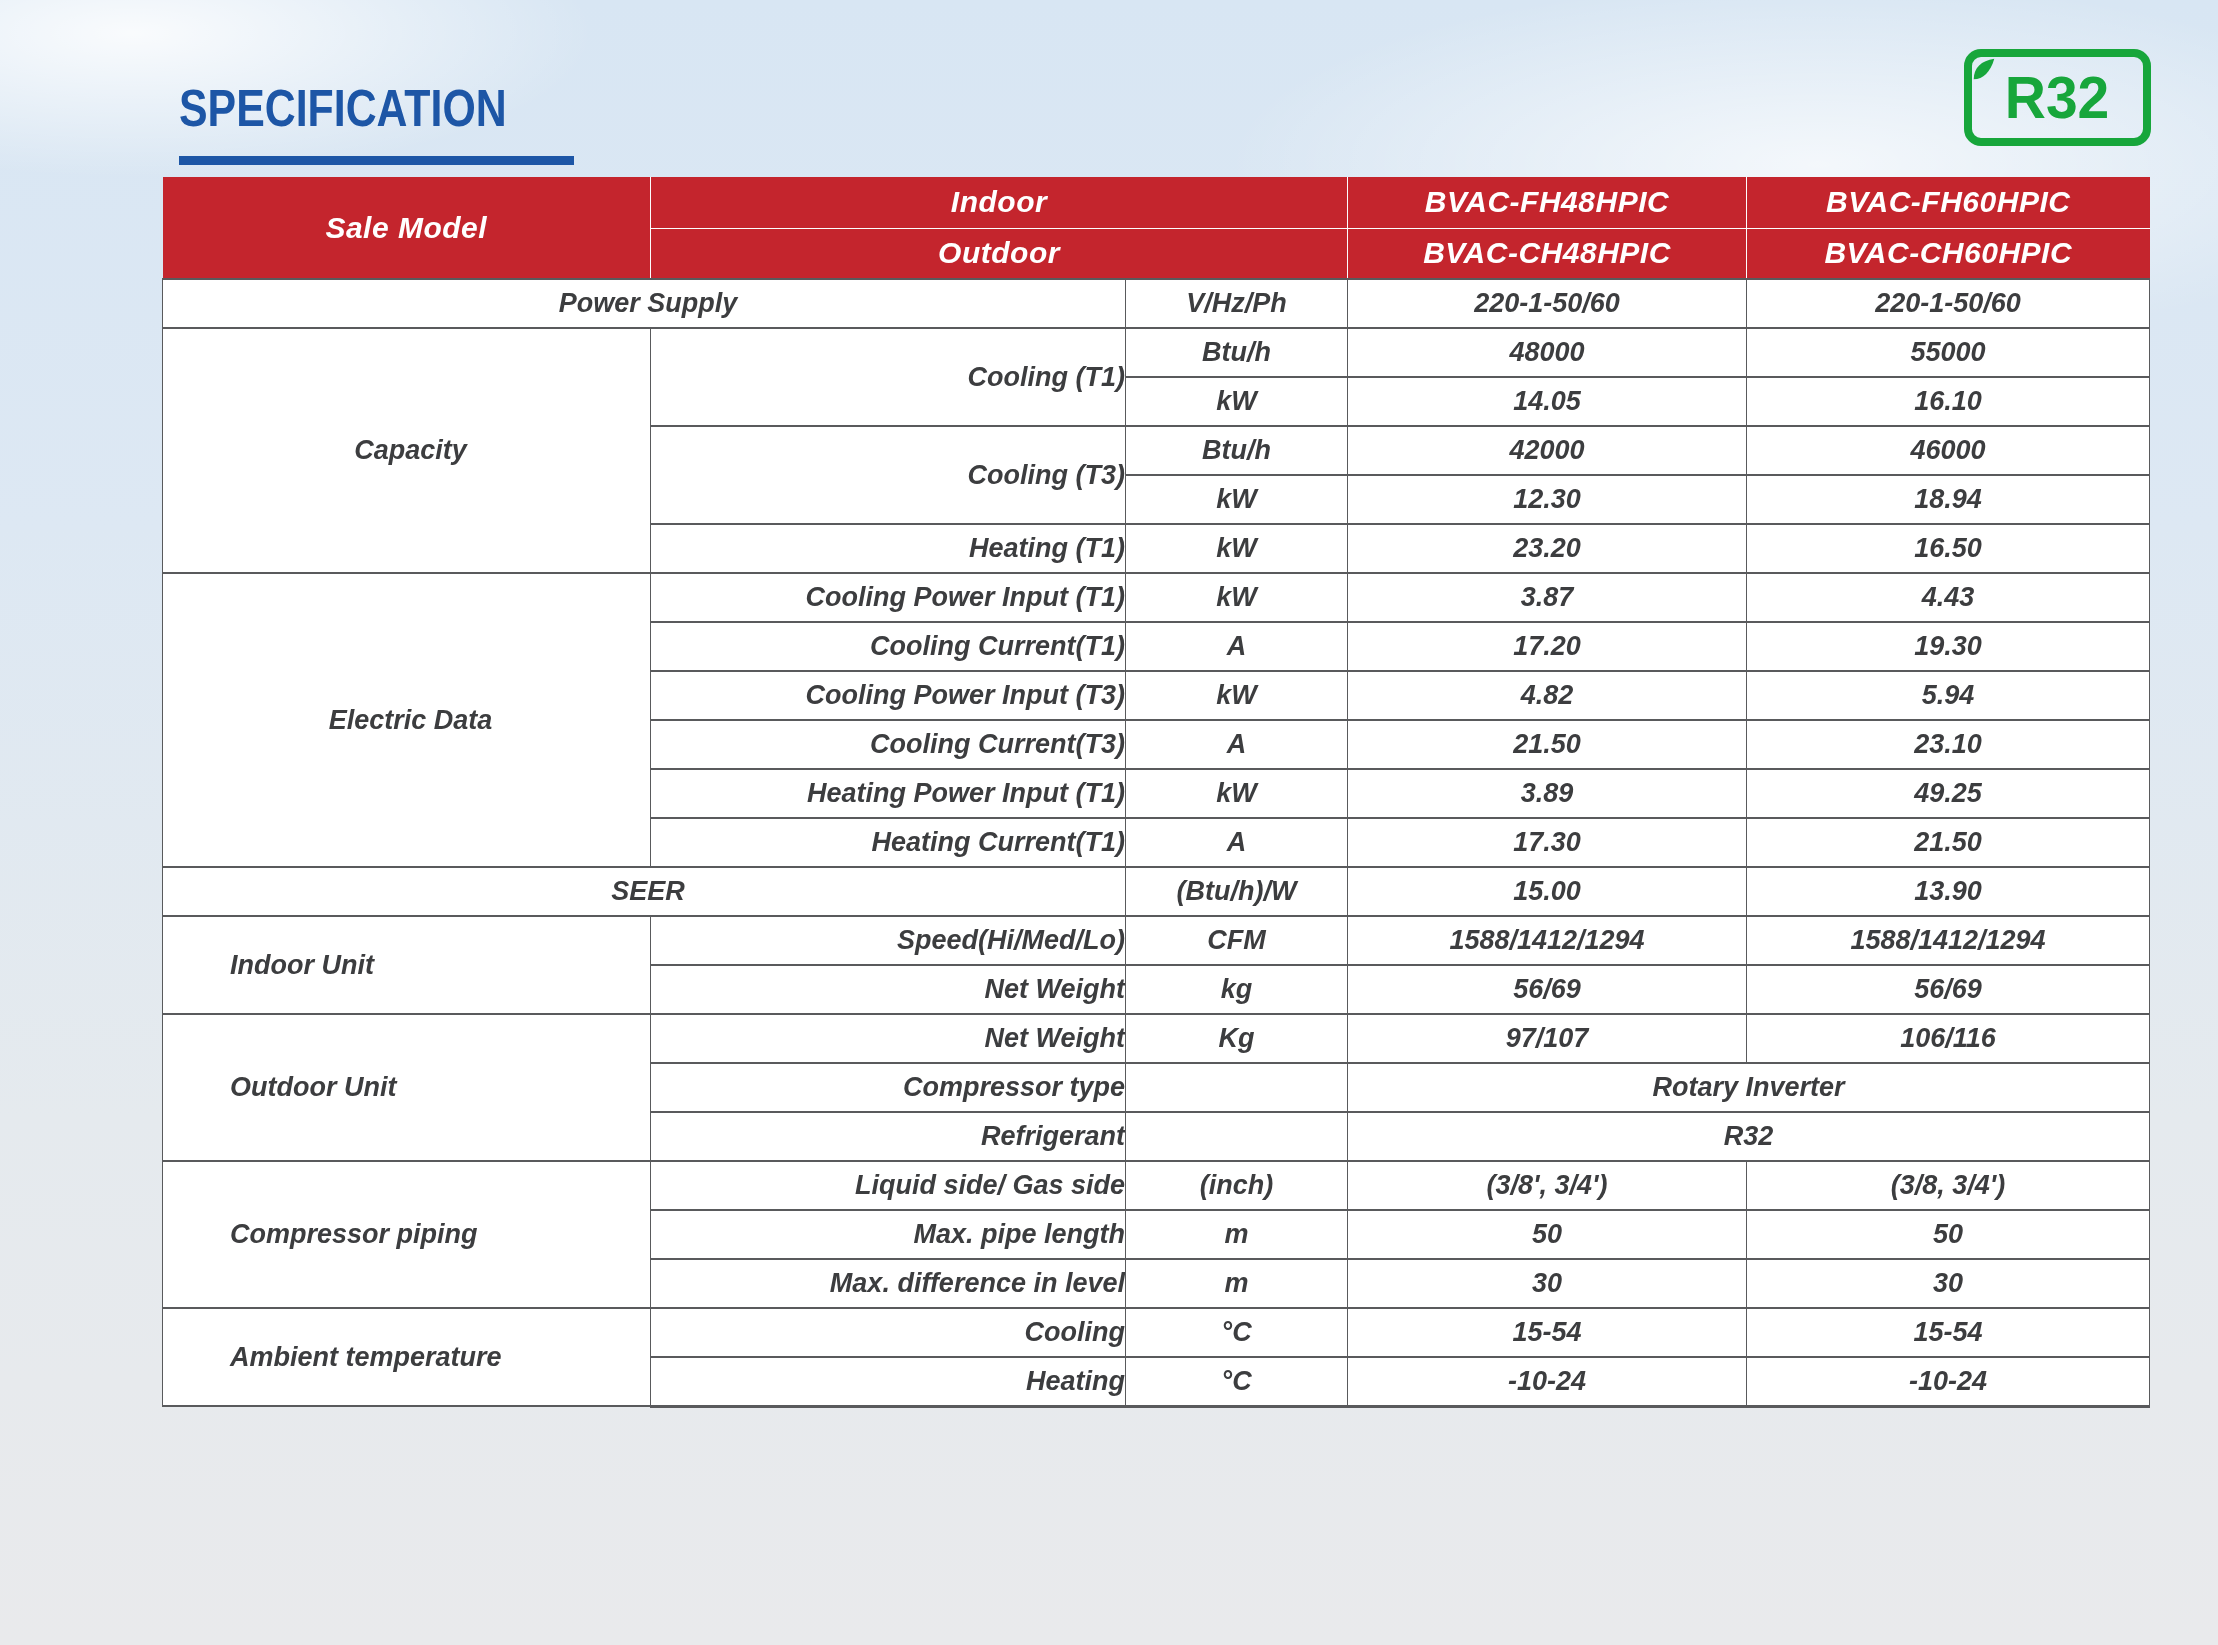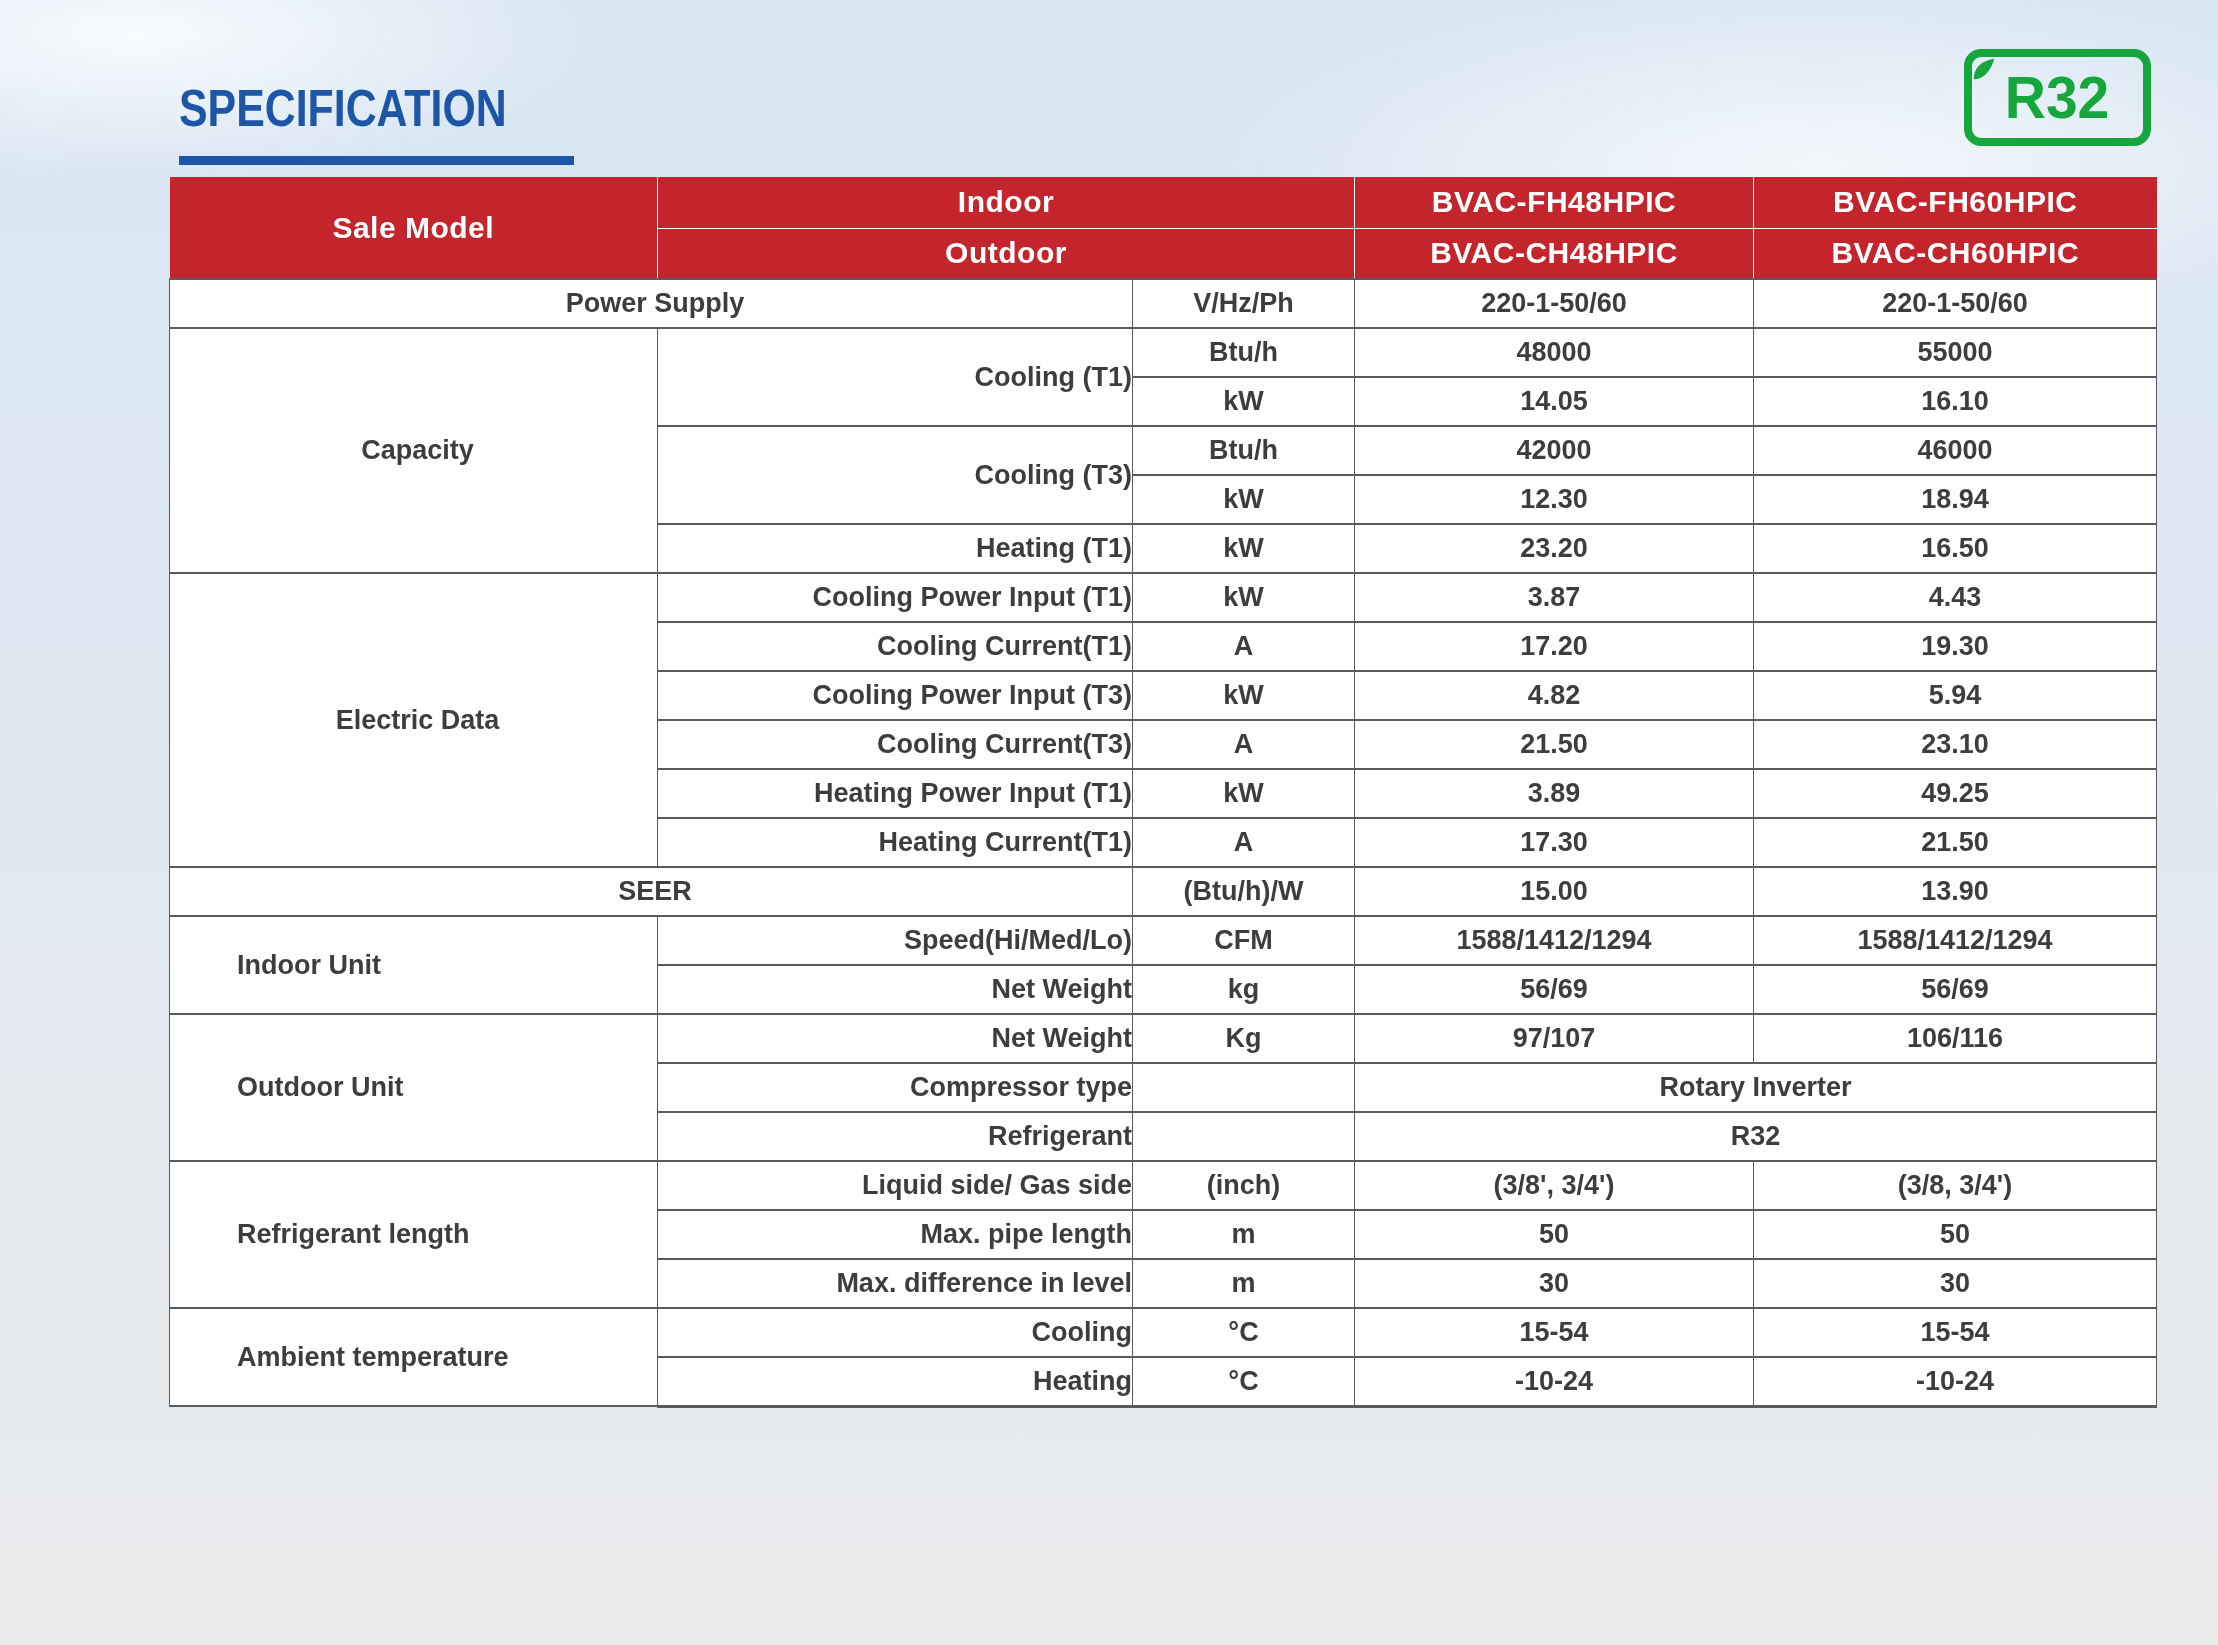--- a/index.html
+++ b/index.html
@@ -42,22 +42,22 @@
     display:flex;align-items:center;justify-content:center;
   }
   .r32-text{
     font-size:60px;font-weight:bold;color:var(--green,#17a63b);
     transform:scaleX(.95);letter-spacing:0px;white-space:nowrap;
   }
   .r32-leaf{position:absolute;left:-1.9px;top:-1.9px;width:28px;height:28px;}
 
   
   table.spec{
-    position:absolute;left:169px;top:177px;width:1987px;
-    border-collapse:collapse;table-layout:fixed;
+    position:absolute;left:162px;top:177px;width:1987px;
+    border-collapse:collapse;table-layout:fixed;font-style:italic;
   }
   td{padding:0;white-space:nowrap;overflow:hidden;font-weight:bold;vertical-align:middle;}
   tr.hrow{height:51px;}
   tr.brow{height:49px;}
   td.hcell{
     background:var(--red,#c4252d);color:#fff;
     border:1.9px solid rgba(255,255,255,.9);
     font-size:30px;text-align:center;letter-spacing:0.5px;
   }
   tbody tr:first-child td.hcell{border-top:none;}
@@ -213,21 +213,21 @@
           <td class="label">Compressor type</td>
           <td class="unit"></td>
           <td class="value" colspan="2">Rotary Inverter</td>
         </tr>
         <tr class="brow">
           <td class="label">Refrigerant</td>
           <td class="unit"></td>
           <td class="value" colspan="2">R32</td>
         </tr>
         <tr class="brow">
-          <td class="group" rowspan="3">Refrigerant length</td>
+          <td class="group" rowspan="3">Compressor piping</td>
           <td class="label">Liquid side/ Gas side</td>
           <td class="unit">(inch)</td>
           <td class="value">(3/8', 3/4')</td>
           <td class="value">(3/8, 3/4')</td>
         </tr>
         <tr class="brow">
           <td class="label">Max. pipe length</td>
           <td class="unit">m</td>
           <td class="value">50</td>
           <td class="value">50</td>

